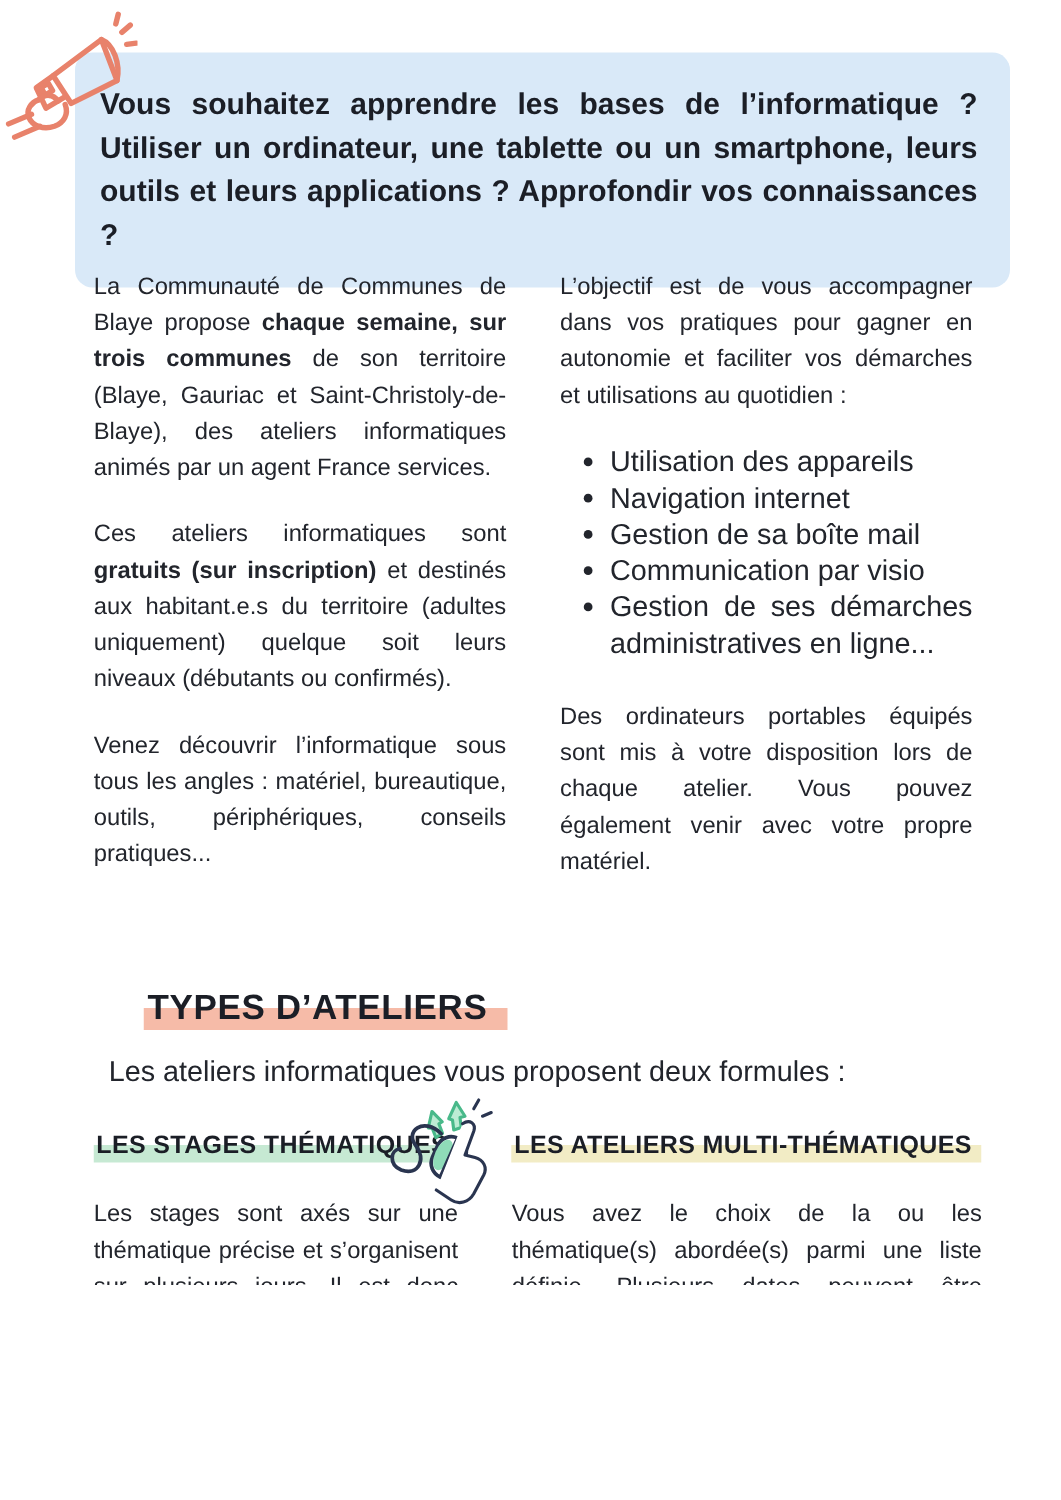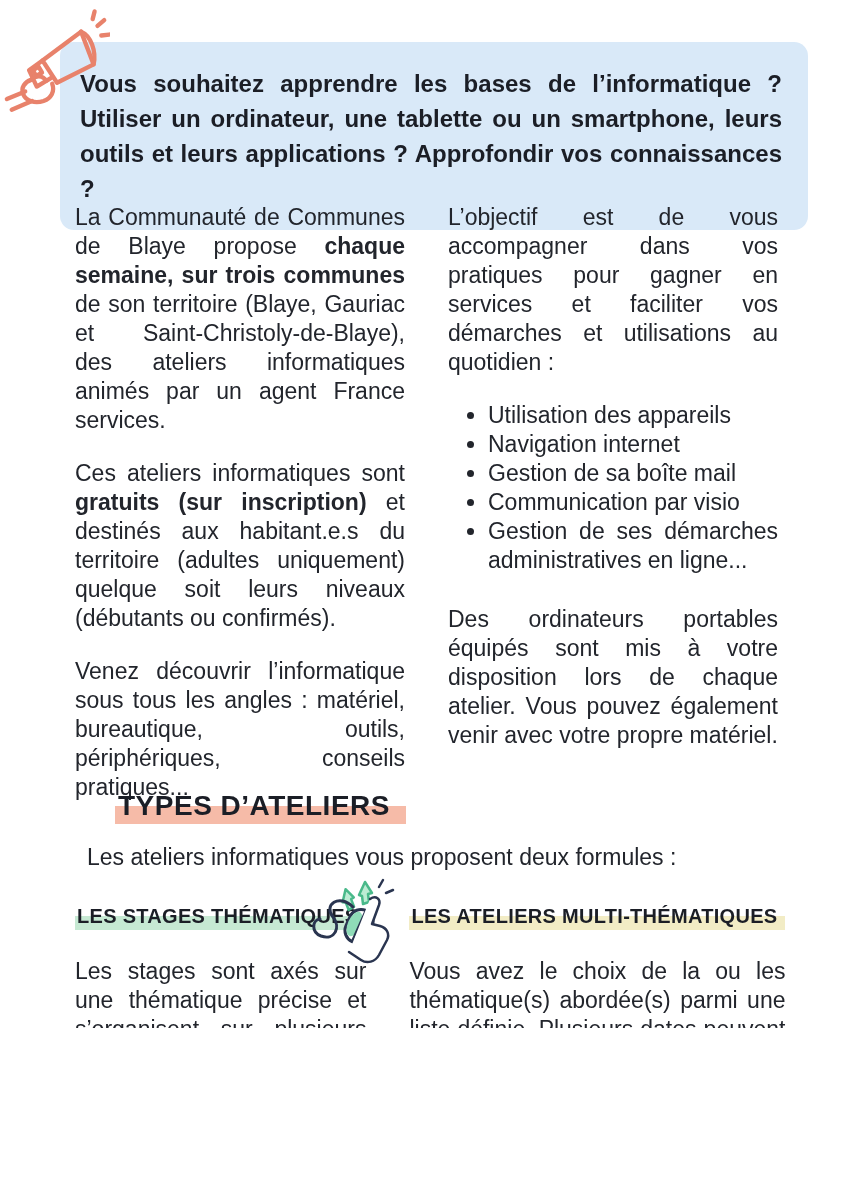--- a/index.html
+++ b/index.html
@@ -22,22 +22,22 @@
   .banner-text{
     font-weight:bold;font-size:24px;line-height:35px;
     text-align:justify;color:#1b1e26;
   }
   
   .cols{
     position:absolute;left:75px;top:200px;width:703px;
     display:grid;grid-template-columns:1fr 1fr;column-gap:43px;
   }
   .cols p, .formula p{
-    margin:3px 0 24px 0;
-    font-size:23px;line-height:29px;text-align:justify;
+    margin:15px 0 24px 0;
+    font-size:19px;line-height:29px;text-align:justify;
   }
   .cols ul{
     margin:1px 0 30px 0;padding-left:40px;
     font-size:23px;line-height:29px;
   }
   .cols li{text-align:justify;}
   
   .section-title{
     position:absolute;left:75px;top:790px;
     font-size:28px;font-weight:bold;letter-spacing:.5px;
@@ -118,21 +118,21 @@
     </g>
   </svg>
 
   <div class="cols">
     <div>
       <p>La Communauté de Communes de Blaye propose <b>chaque semaine, sur trois communes</b> de son territoire (Blaye, Gauriac et Saint-Christoly-de-Blaye), des ateliers informatiques animés par un agent France services.</p>
       <p>Ces ateliers informatiques sont <b>gratuits (sur inscription)</b> et destinés aux habitant.e.s du territoire (adultes uniquement) quelque soit leurs niveaux (débutants ou confirmés).</p>
       <p>Venez découvrir l’informatique sous tous les angles : matériel, bureautique, outils, périphériques, conseils pratiques...</p>
     </div>
     <div>
-      <p>L’objectif est de vous accompagner dans vos pratiques pour gagner en services et faciliter vos démarches et utilisations au quotidien :</p>
+      <p>L’objectif est de vous accompagner dans vos pratiques pour gagner en autonomie et faciliter vos démarches et utilisations au quotidien :</p>
       <ul>
         <li>Utilisation des appareils</li>
         <li>Navigation internet</li>
         <li>Gestion de sa boîte mail</li>
         <li>Communication par visio</li>
         <li>Gestion de ses démarches administratives en ligne...</li>
       </ul>
       <p>Des ordinateurs portables équipés sont mis à votre disposition lors de chaque atelier. Vous pouvez également venir avec votre propre matériel.</p>
     </div>
   </div>

